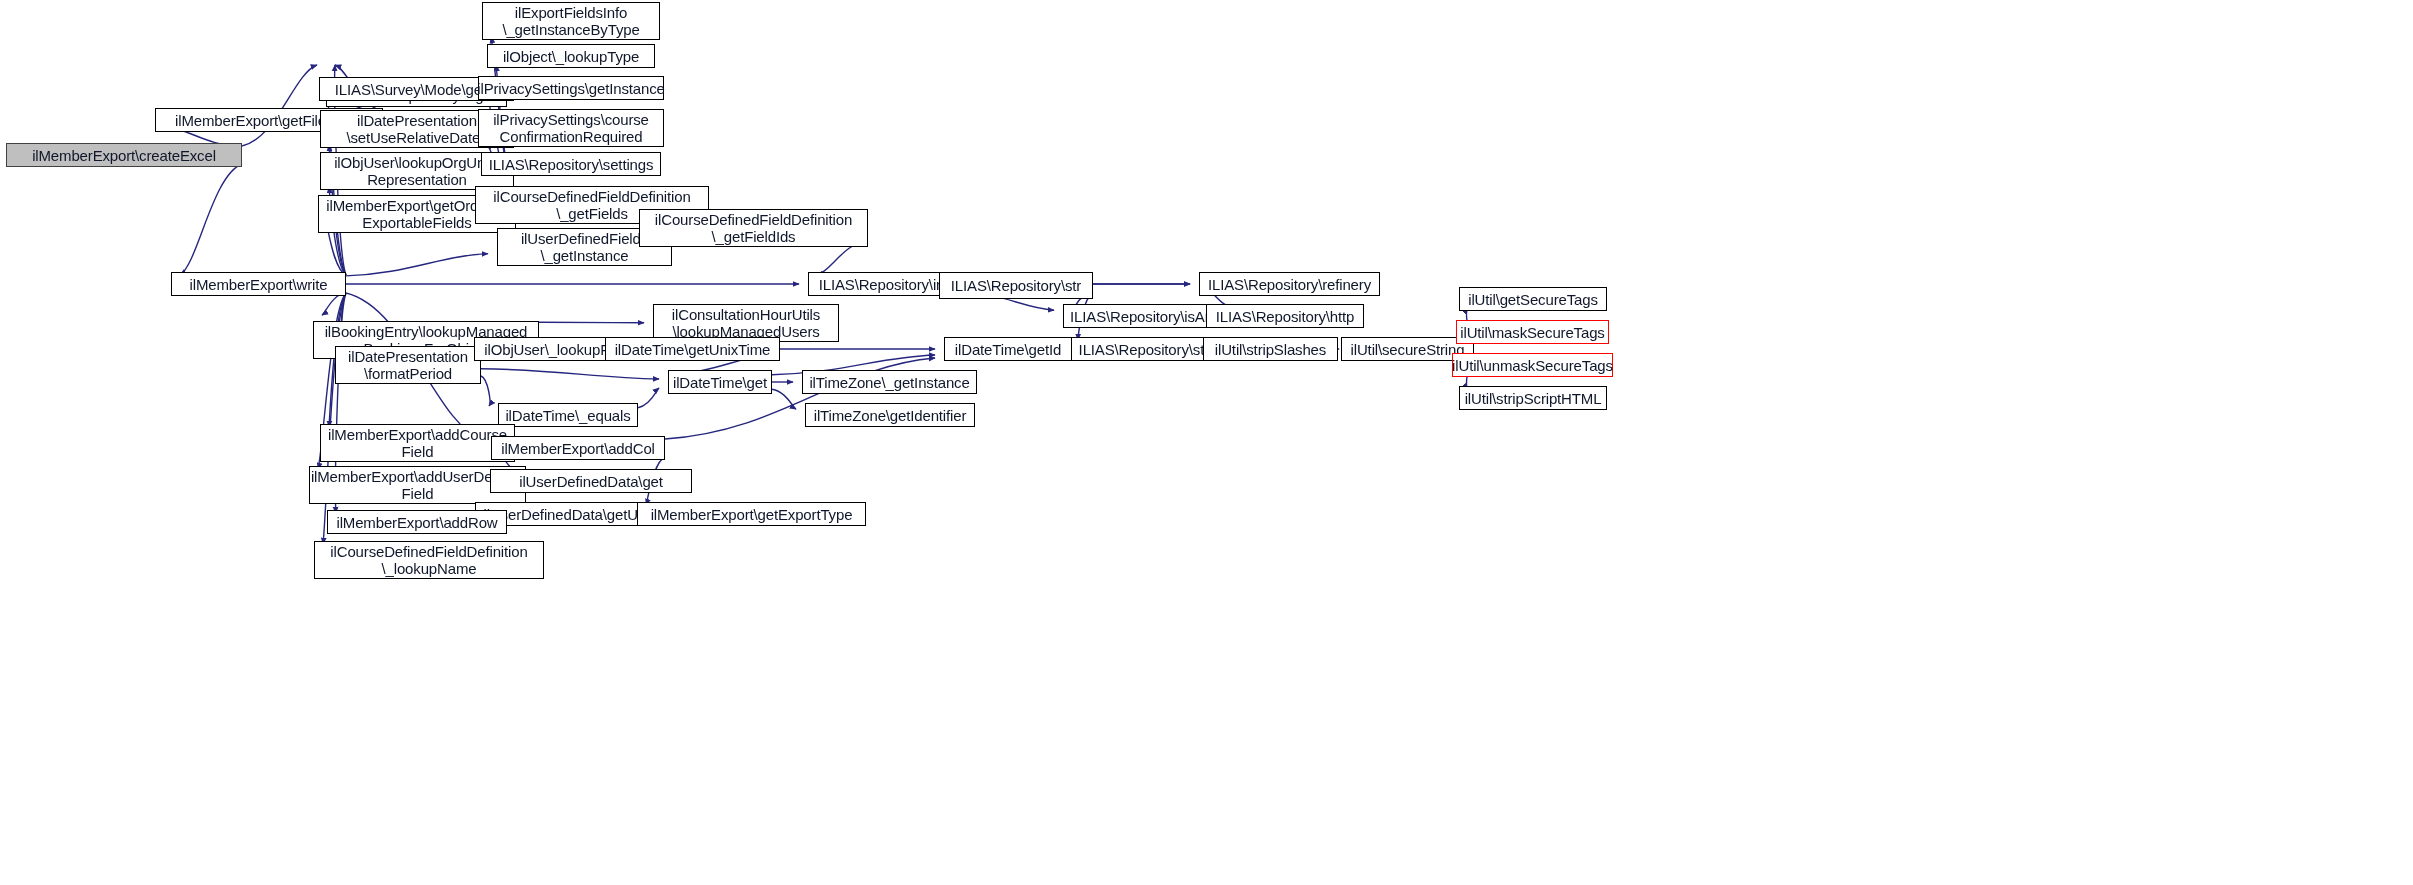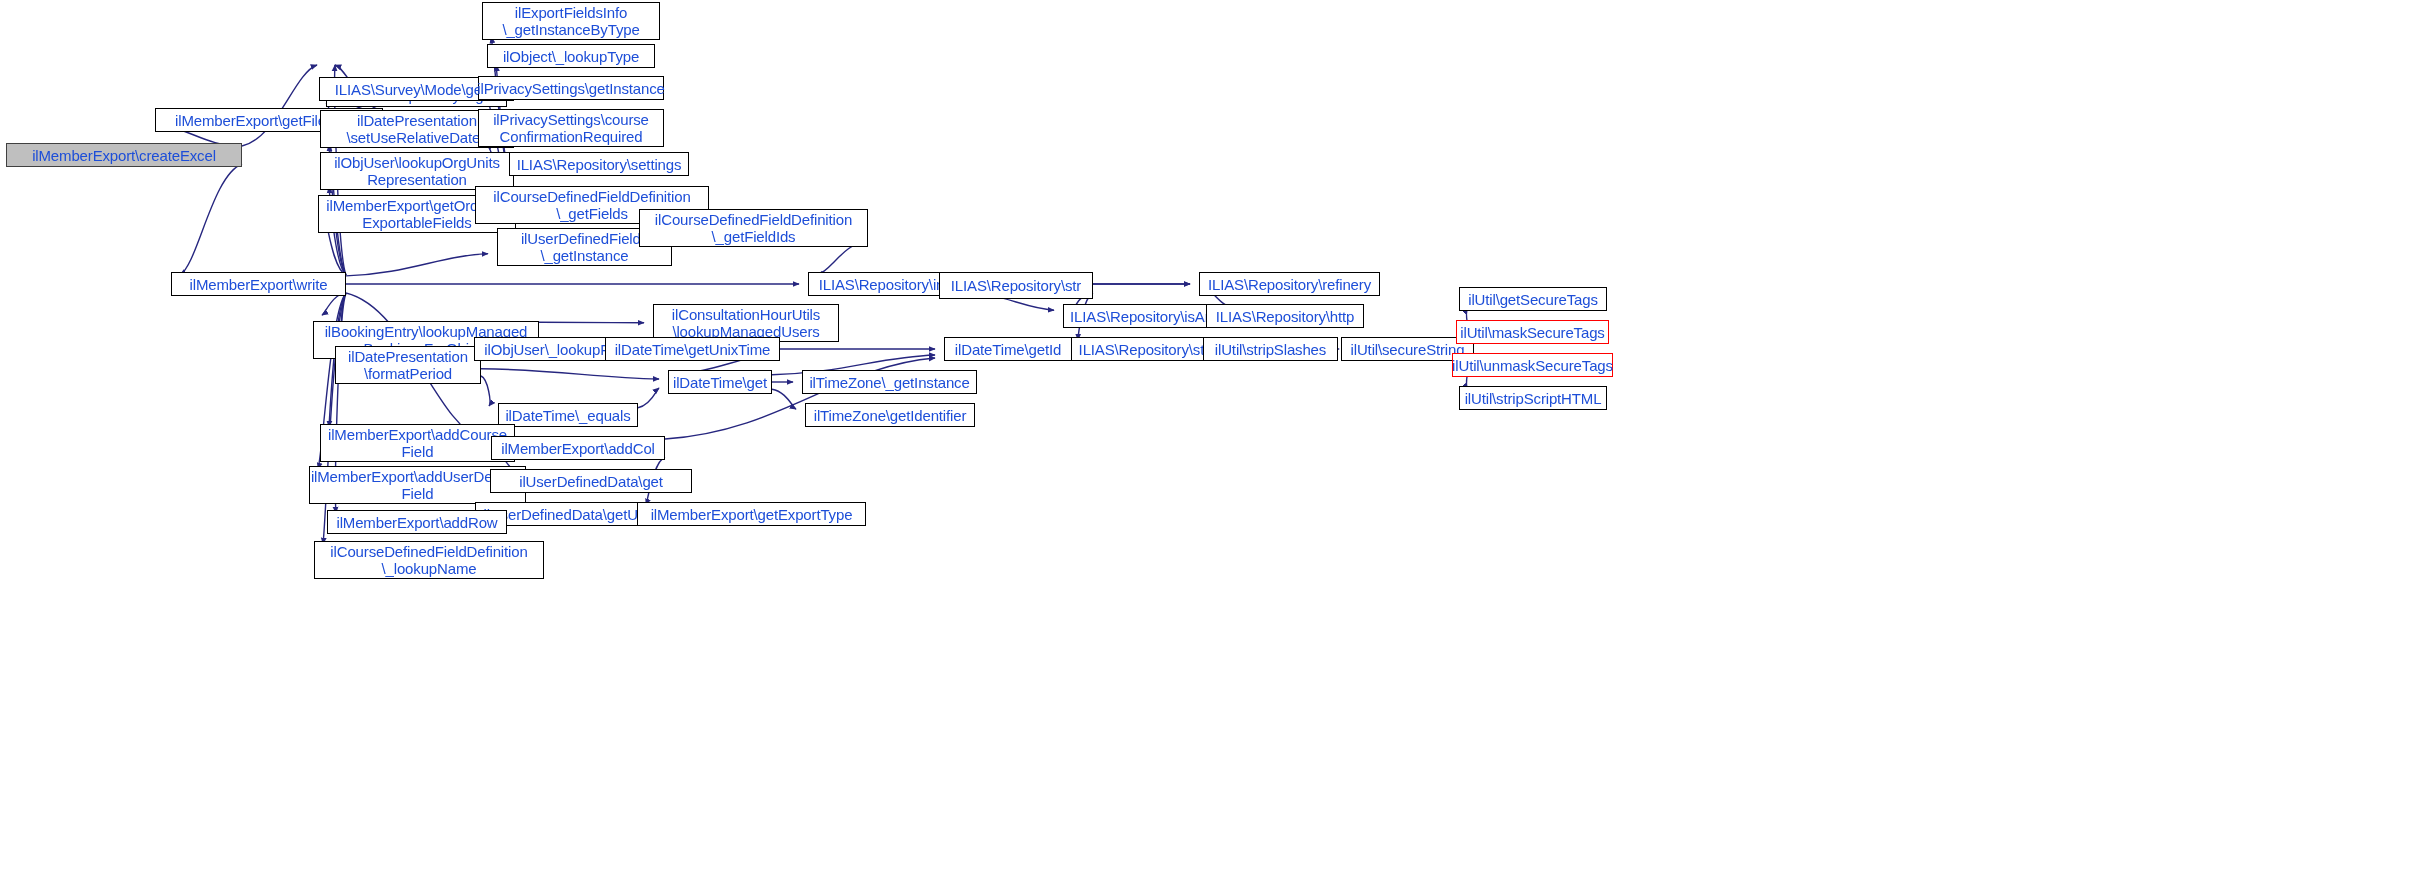--- a/index.html
+++ b/index.html
@@ -26,21 +26,21 @@
   }
   .node {
     position: absolute;
     box-sizing: border-box;
     display: flex;
     align-items: center;
     justify-content: center;
     text-align: center;
     background: #ffffff;
     border: 1px solid #000000;
-    color: #1d4ed8;
+    color: #0f172a;
     font-size: 15px;
     line-height: 17px;
     letter-spacing: -0.15px;
     white-space: pre-line;
     z-index: 5;
     cursor: pointer;
     padding: 0 3px;
   }
   .node.root {
     background: #bfbfbf;
@@ -129,21 +129,21 @@
     <div class="node" style="left: 320px; top: 152px; width: 194px; height: 38px;">ilObjUser\lookupOrgUnits
 Representation</div>
     <div class="node" style="left: 318px; top: 195px; width: 198px; height: 38px;">ilMemberExport\getOrdered
 ExportableFields</div>
     <div class="node" style="left: 482px; top: 2px; width: 178px; height: 38px;">ilExportFieldsInfo
 \_getInstanceByType</div>
     <div class="node" style="left: 487px; top: 44px; width: 168px; height: 24px;">ilObject\_lookupType</div>
     <div class="node" style="left: 478px; top: 76px; width: 186px; height: 24px;">ilPrivacySettings\getInstance</div>
     <div class="node" style="left: 478px; top: 109px; width: 186px; height: 38px;">ilPrivacySettings\course
 ConfirmationRequired</div>
-    <div class="node" style="left: 481px; top: 152px; width: 180px; height: 24px; margin-left: 28px;">ILIAS\Repository\settings</div>
+    <div class="node" style="left: 481px; top: 152px; width: 180px; height: 24px;">ILIAS\Repository\settings</div>
     <div class="node" style="left: 475px; top: 186px; width: 234px; height: 38px;">ilCourseDefinedFieldDefinition
 \_getFields</div>
     <div class="node" style="left: 497px; top: 228px; width: 175px; height: 38px;">ilUserDefinedFields
 \_getInstance</div>
     <div class="node" style="left: 639px; top: 209px; width: 229px; height: 38px;">ilCourseDefinedFieldDefinition
 \_getFieldIds</div>
     <div class="node" style="left: 171px; top: 272px; width: 175px; height: 24px;">ilMemberExport\write</div>
     <div class="node" style="left: 313px; top: 303px; width: 226px; height: 38px; margin-top: 18px;">ilBookingEntry\lookupManaged
 BookingsForObject</div>
     <div class="node" style="left: 335px; top: 346px; width: 146px; height: 38px;">ilDatePresentation

